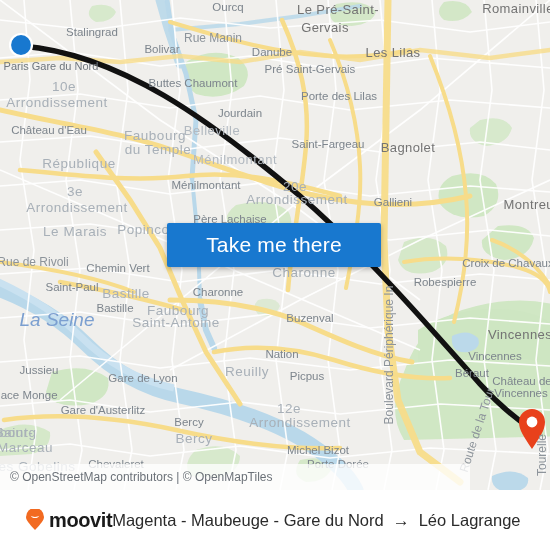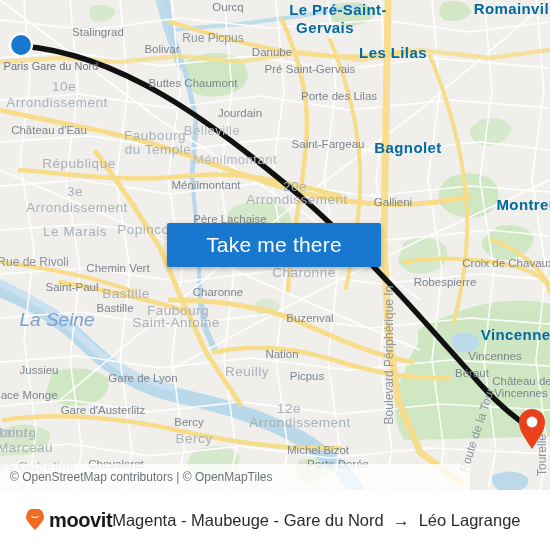--- a/index.html
+++ b/index.html
@@ -37,21 +37,21 @@
     height: 490px;
     display: block;
   }
   .maplabel {
     position: absolute;
     font-family: "Liberation Sans", sans-serif;
     white-space: nowrap;
     pointer-events: none;
     transform: translate(-50%, -50%);
   }
-  .lbl-town      { font-size: 15px; color: #0369a1; letter-spacing: .4px; font-weight: bold; }
+  .lbl-town      { font-size: 13px; color: #737373; letter-spacing: .4px; }
   .lbl-district  { font-size: 13.5px; color: #a8b0b8; letter-spacing: .5px; }
   .lbl-suburb    { font-size: 13px;  color: #b2b9c0; letter-spacing: .5px; }
   .lbl-place     { font-size: 11.5px; color: #7d858d; }
   .lbl-station   { font-size: 11px;  color: #6f767d; }
   .lbl-water     { font-size: 19px;  color: #7b9fd0; font-style: italic; }
   .lbl-road      { font-size: 12px;  color: #8d949b; }
   .lbl-attrib    { font-size: 12px;  color: #6b7178; }
 
   
   #attrib-bar {
@@ -260,22 +260,22 @@
           <circle cx="0" cy="-5" r="5.4" fill="#ffffff"></circle>
         </g>
       </g>
     </svg>
 
     <div id="label-layer">
         <div class="maplabel lbl-place" style="left: 228px; top: 7px;">Ourcq</div>
         <div class="maplabel lbl-town" style="left: 338px; top: 9px;">Le Pré-Saint-</div>
         <div class="maplabel lbl-town" style="left: 325px; top: 27px;">Gervais</div>
         <div class="maplabel lbl-town" style="left: 518px; top: 8px;">Romainville</div>
-        <div class="maplabel lbl-place" style="left: 98px; top: 32px;">Stalingrad</div>
-        <div class="maplabel lbl-road" style="left: 213px; top: 38px;">Rue Picpus</div>
+        <div class="maplabel lbl-place" style="left: 92px; top: 32px;">Stalingrad</div>
+        <div class="maplabel lbl-road" style="left: 213px; top: 38px;">Rue Manin</div>
         <div class="maplabel lbl-town" style="left: 393px; top: 52px;">Les Lilas</div>
         <div class="maplabel lbl-station" style="left: 51px; top: 66px;">Paris Gare du Nord</div>
         <div class="maplabel lbl-place" style="left: 150px; top: 49px; margin-left: 12px;">Bolivar</div>
         <div class="maplabel lbl-place" style="left: 272px; top: 52px;">Danube</div>
         <div class="maplabel lbl-place" style="left: 310px; top: 69px;">Pré Saint-Gervais</div>
         <div class="maplabel lbl-place" style="left: 193px; top: 83px;">Buttes Chaumont</div>
         <div class="maplabel lbl-district" style="left: 64px; top: 86px;">10e</div>
         <div class="maplabel lbl-district" style="left: 57px; top: 102px;">Arrondissement</div>
         <div class="maplabel lbl-place" style="left: 339px; top: 96px;">Porte des Lilas</div>
         <div class="maplabel lbl-place" style="left: 240px; top: 113px;">Jourdain</div>

